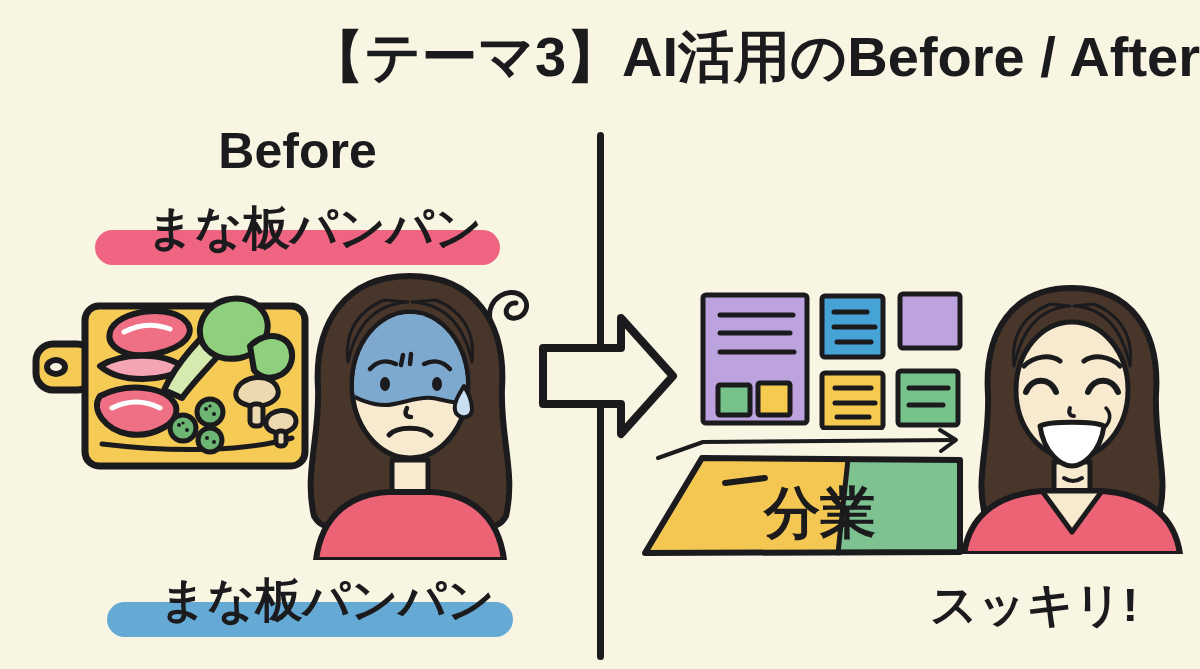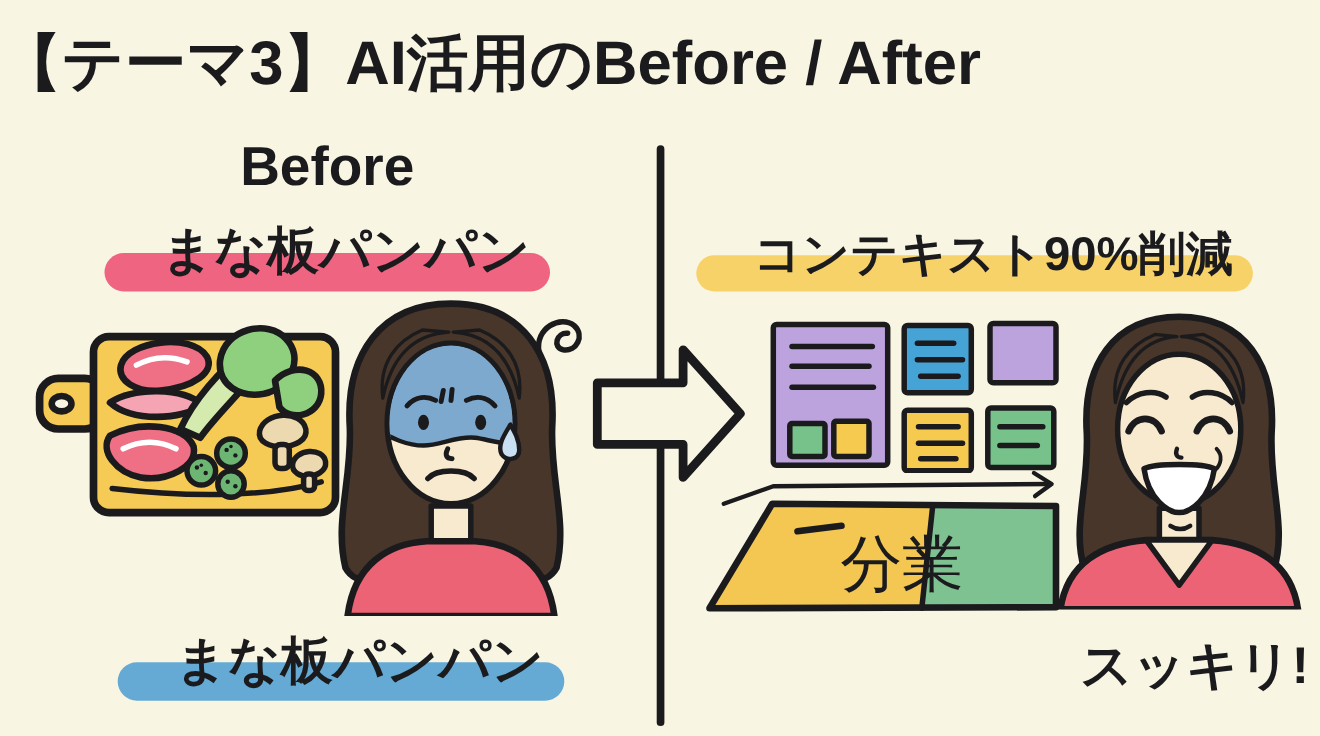--- a/index.html
+++ b/index.html
@@ -3,35 +3,35 @@
 <meta charset="utf-8">
 <style>
   html,body{margin:0;padding:0;background:#e8e8e8;}
   .canvas{
     position:relative;width:1200px;height:669px;overflow:hidden;
     background:#f9f5e3;color:#1b1b1e;
     font-family:"Liberation Sans","DejaVu Sans",sans-serif;
   }
   .abs{position:absolute;}
   .title{
-    top:20px;left:0;width:1200px;text-align:left;
+    top:20px;left:0;width:1200px;text-align:right;
     font-size:56px;font-weight:900;letter-spacing:0px;white-space:nowrap;
   }
   .heading{font-size:50px;font-weight:900;text-align:center;}
   .phrase{font-weight:900;text-align:center;white-space:nowrap;}
   .phrase .inner{position:relative;display:inline-block;padding:0 4px;}
   .phrase .txt{position:relative;z-index:1;margin-left:34px;}
   .pill{position:absolute;left:-14px;right:-14px;top:52%;bottom:-8%;border-radius:18px;z-index:0;}
   .pill-pink{background:#ef6480;}
   .pill-blue{background:#64aad5;}
   .pill-yellow{background:#f6d269;}
   .divider{left:597px;top:132px;width:7px;height:528px;background:#1b1b1e;border-radius:4px;z-index:1;}
   .bigarrow{left:533px;top:306px;z-index:2;}
-  .banner-label{left:700px;top:476px;width:240px;text-align:center;font-size:56px;font-weight:400;z-index:3;white-space:nowrap;}
-  .caption{left:930px;top:574px;width:260px;text-align:right;font-size:47px;font-weight:900;white-space:nowrap;}
+  .banner-label{left:700px;top:476px;width:240px;text-align:center;font-size:56px;font-weight:700;z-index:3;white-space:nowrap;}
+  .caption{left:930px;top:574px;width:260px;text-align:left;font-size:47px;font-weight:900;white-space:nowrap;}
   svg{display:block;}
 </style>
 </head>
 <body>
 
 <div class="canvas">
 
   <div class="abs title">【テーマ3】AI活用のBefore / After</div>
 
   <div class="abs divider"></div>
@@ -121,26 +121,20 @@
       <span class="pill pill-blue"></span>
       <span class="txt">まな板パンパン</span>
     </span>
   </div>
 
   <svg class="abs bigarrow" width="148" height="140" viewBox="0 0 148 140">
     <polygon points="10,42 88,42 88,12 140,70 88,128 88,98 10,98" stroke="#1b1b1e" stroke-width="8" stroke-linejoin="round" fill="#f9f5e3"></polygon>
   </svg>
 
 
-  <div class="abs phrase" style="left:610px;top:202px;width:552px;font-size:43px;">
-    <span class="inner">
-      <span class="pill pill-yellow"></span>
-      <span class="txt">コンテキスト90%削減</span>
-    </span>
-  </div>
 
   <svg class="abs" style="left:695px;top:290px;" width="270" height="140" viewBox="0 0 270 140">
     <g stroke="#1b1b1e" stroke-width="5" stroke-linecap="round" stroke-linejoin="round">
       <rect x="8" y="5" width="104" height="128" rx="3" fill="#bca3dd"></rect>
       <g fill="none">
         <path d="M25,25 H98"></path>
           <path d="M25,43 H95"></path>
           <path d="M25,62 H99"></path>
       </g>
       <rect x="23" y="95" width="32" height="30" rx="2" fill="#76c28a"></rect>

